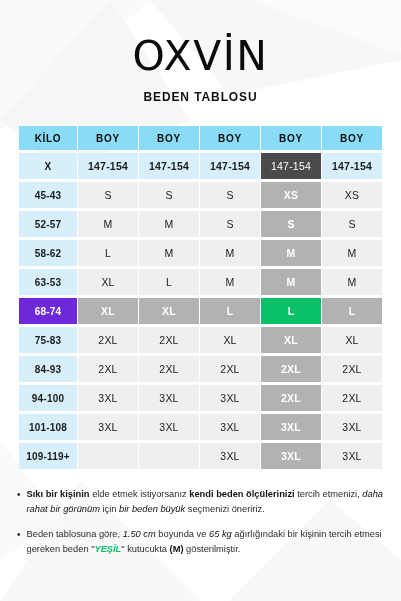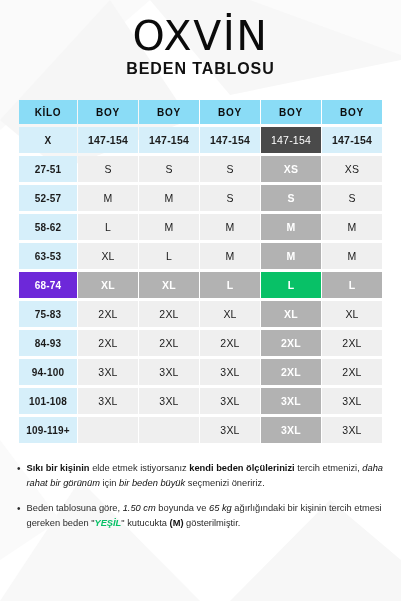--- a/index.html
+++ b/index.html
@@ -28,34 +28,34 @@
   #page {
     position: relative;
     z-index: 1;
     width: 401px;
     height: 601px;
     box-sizing: border-box;
   }
 
   
   .header {
-    padding-top: 16px;
+    padding-top: 36px;
     text-align: center;
   }
   .brand-logo {
     font-family: "DejaVu Sans", sans-serif;
     font-size: 41px;
     letter-spacing: 1.5px;
     font-weight: 400;
     color: #0b0b0b;
     line-height: 1;
   }
   .doc-subtitle {
-    margin-top: 3px;
-    font-size: 16px;
+    margin-top: 13px;
+    font-size: 12px;
     font-weight: bold;
     letter-spacing: 0.9px;
     color: #111111;
   }
 
   
   .table-wrap {
     margin: 22px 19px 0 19px;
   }
   .trow {
@@ -185,21 +185,21 @@
         </div>
         <div class="trow">
           <div class="cell labelcol key">X</div>
           <div class="cell key">147-154</div>
           <div class="cell key">147-154</div>
           <div class="cell key">147-154</div>
           <div class="cell head-hl">147-154</div>
           <div class="cell key">147-154</div>
         </div>
         <div class="trow">
-          <div class="cell labelcol key">27-51</div>
+          <div class="cell labelcol key">45-43</div>
           <div class="cell val">S</div>
           <div class="cell val">S</div>
           <div class="cell val">S</div>
           <div class="cell col-hl">XS</div>
           <div class="cell val">XS</div>
         </div>
         <div class="trow">
           <div class="cell labelcol key">52-57</div>
           <div class="cell val">M</div>
           <div class="cell val">M</div>

